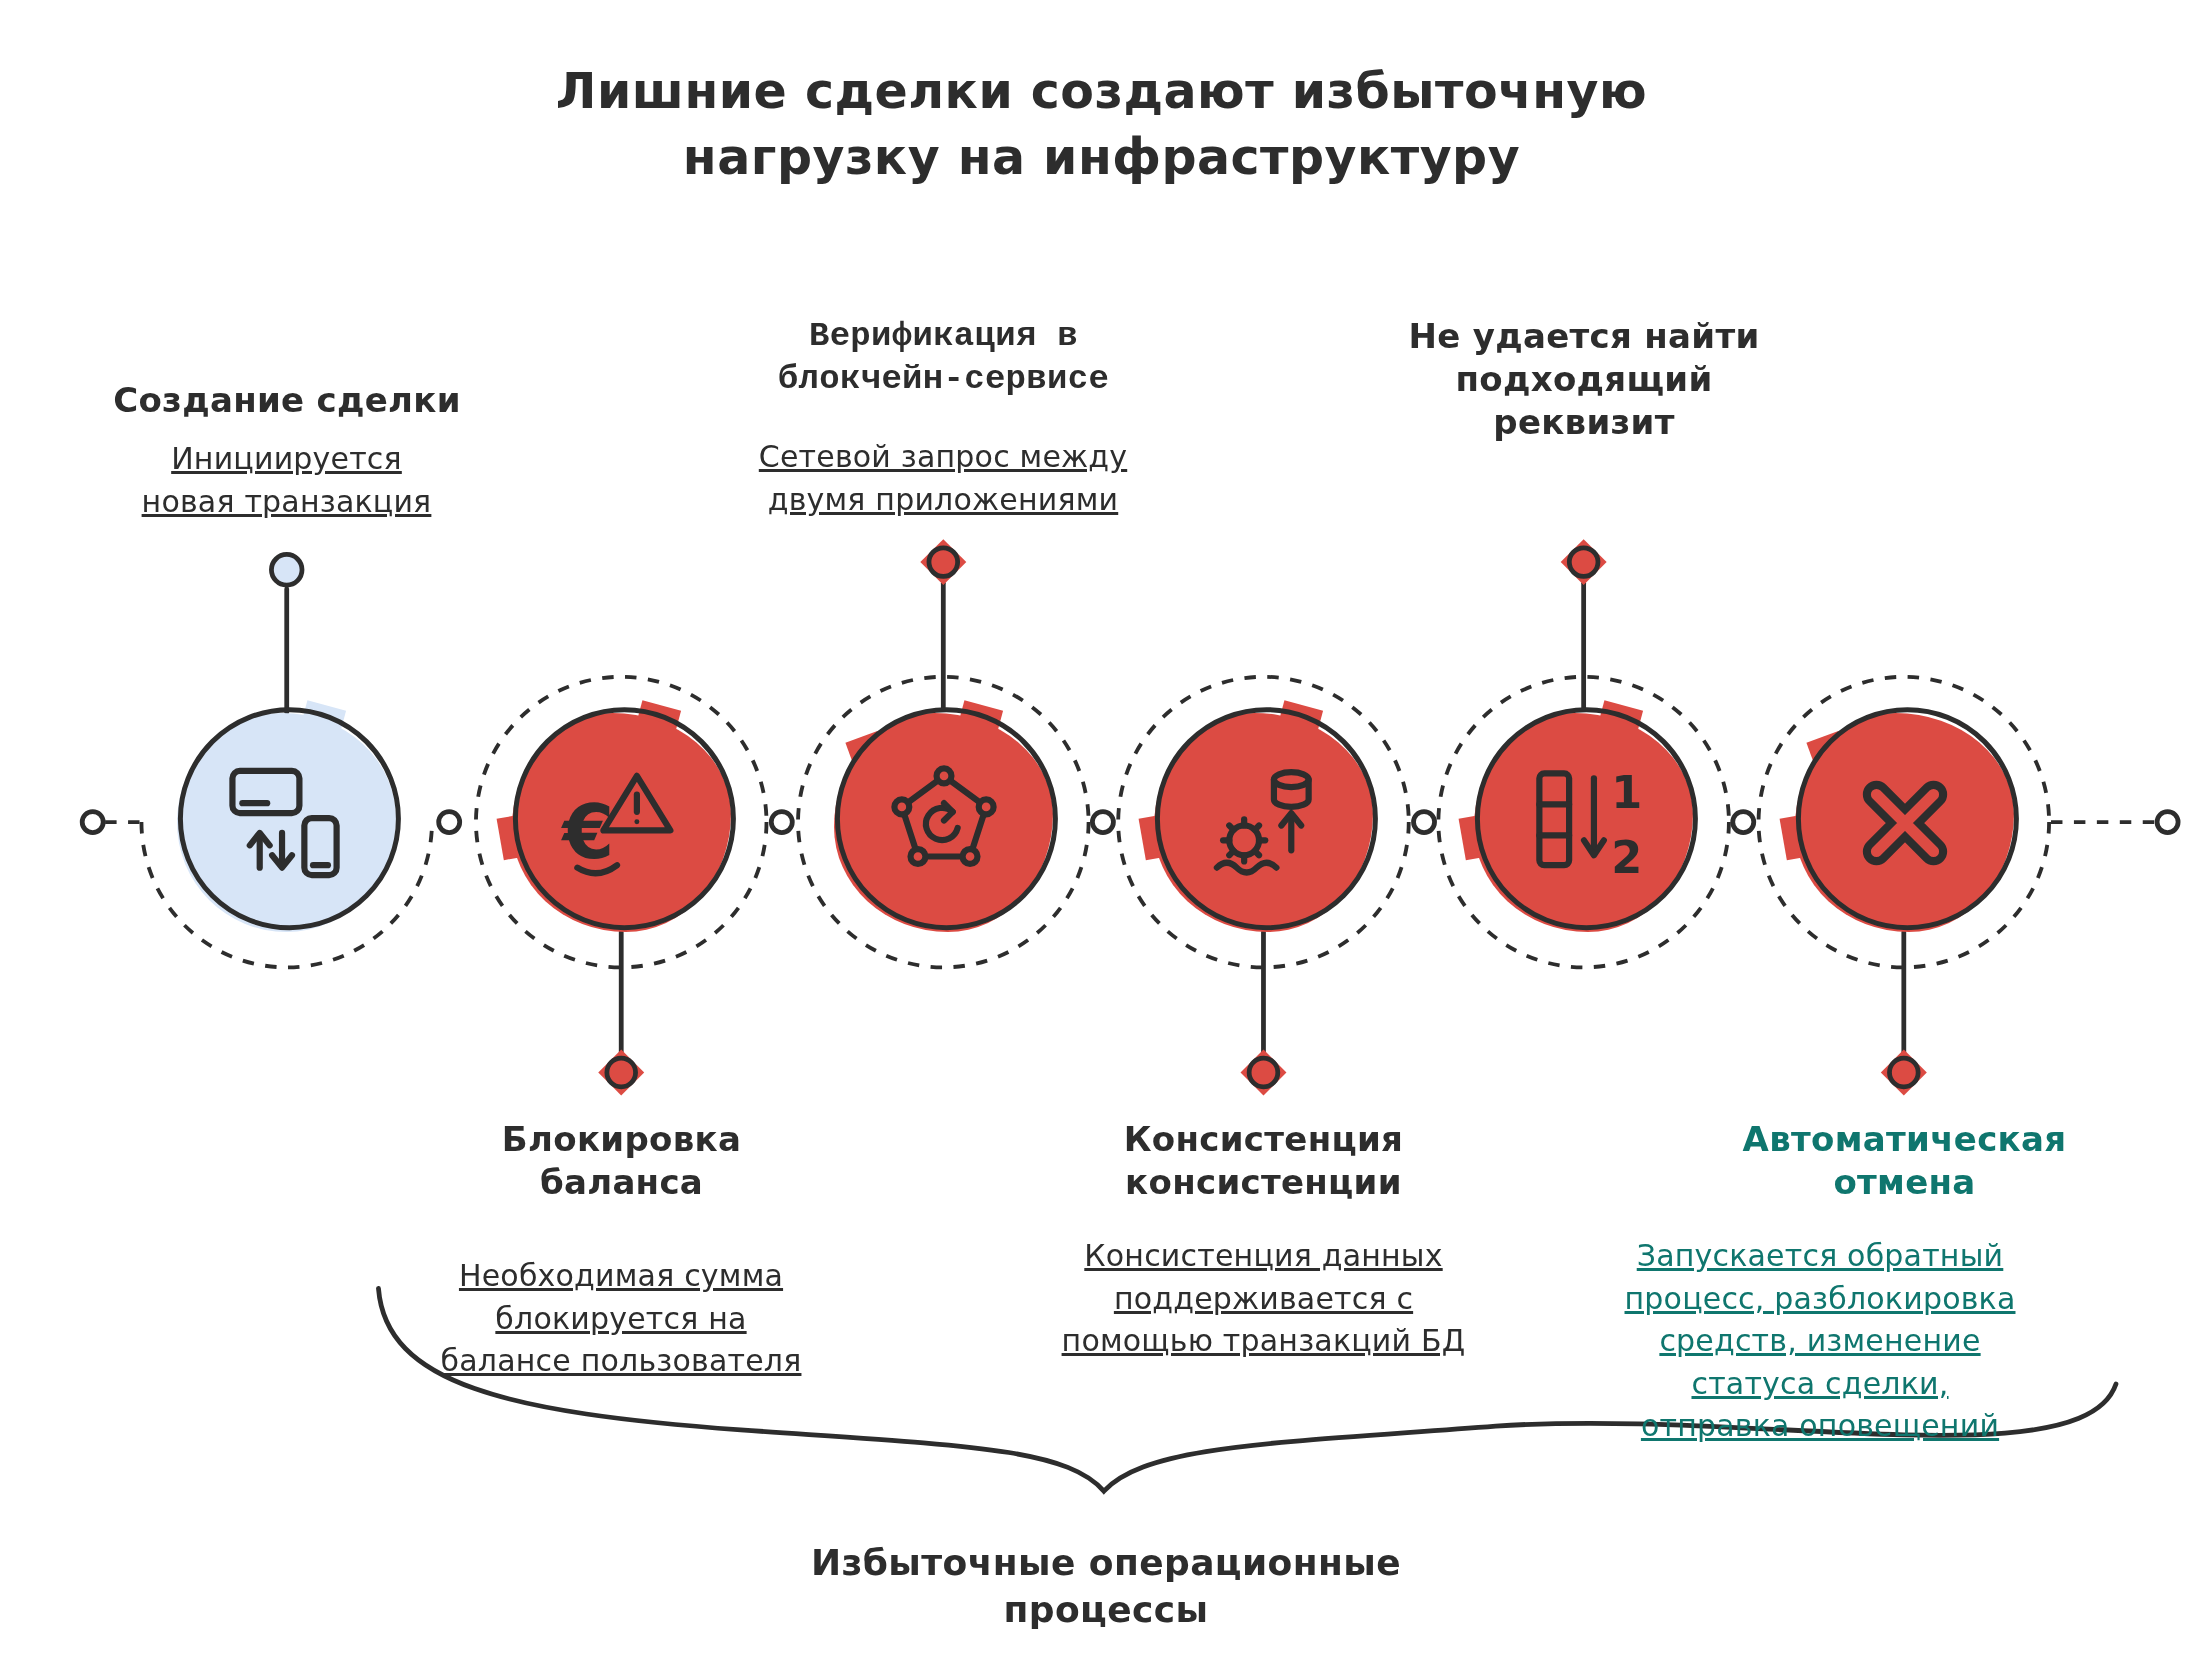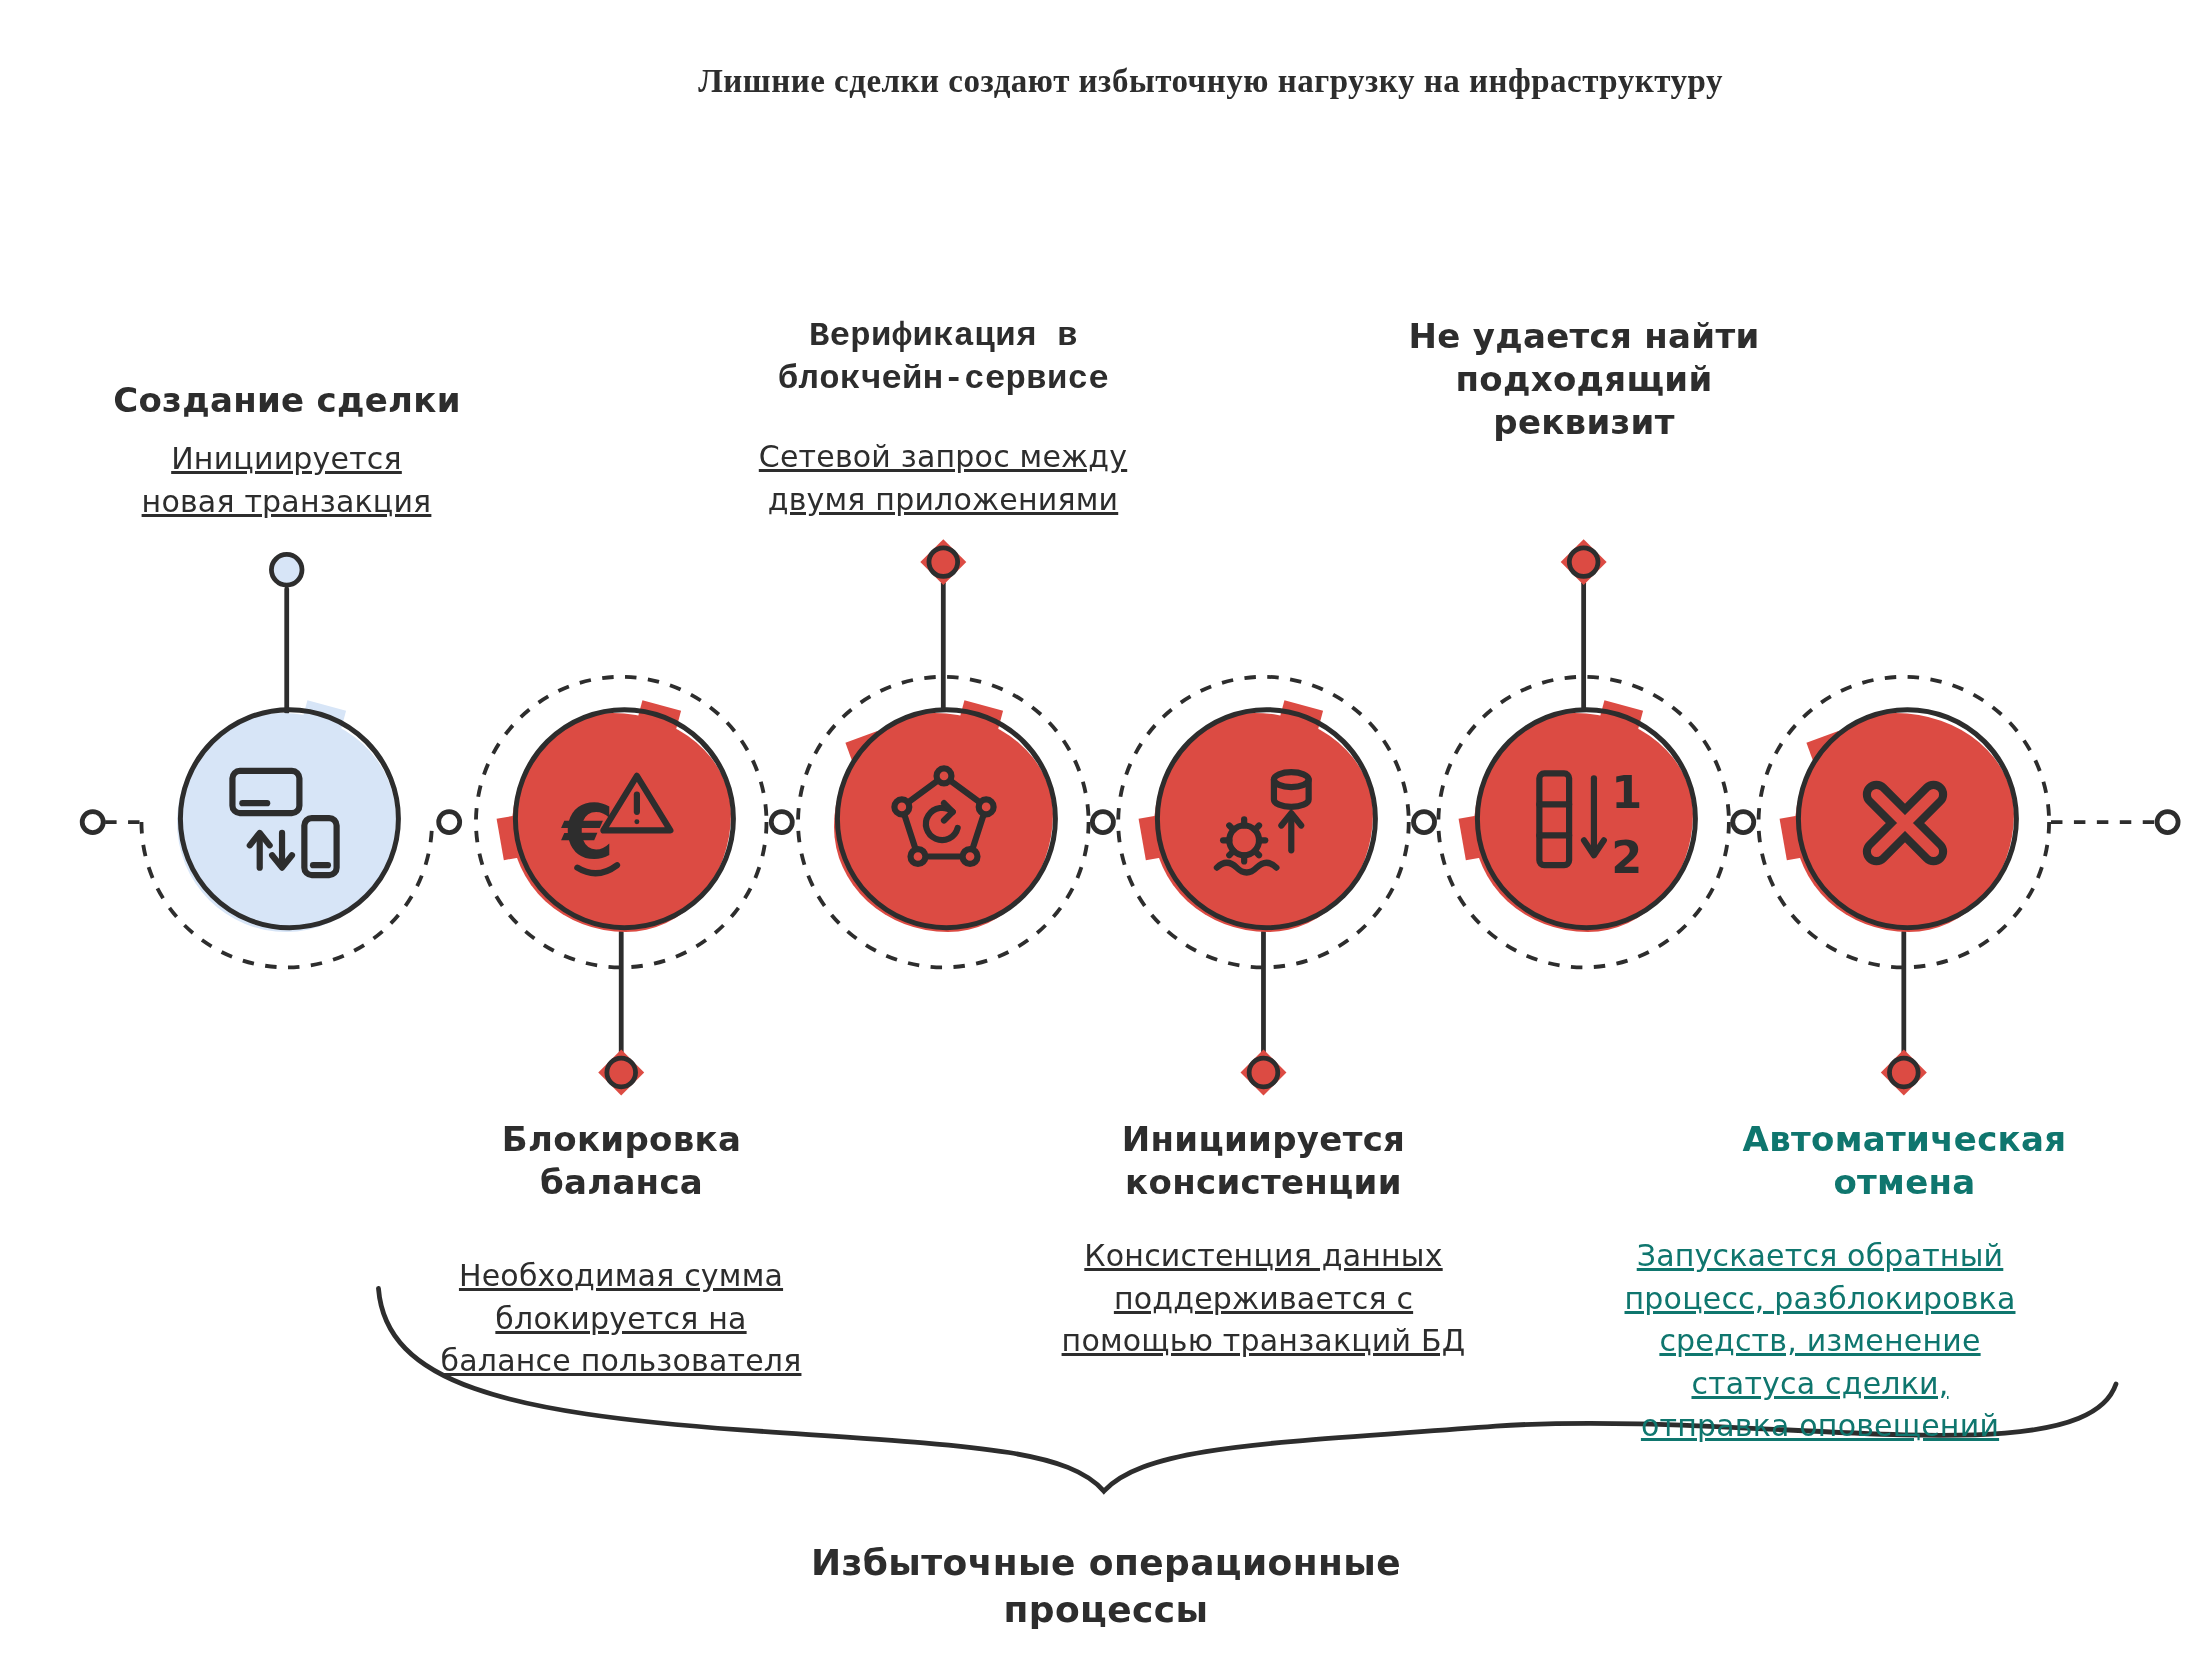--- a/index.html
+++ b/index.html
@@ -1,21 +1,21 @@
 <!DOCTYPE html>
 <html><head>
 <meta charset="utf-8">
 <style>
   html,body{margin:0;padding:0;background:#ffffff;}
   #canvas{
     position:relative;width:2202px;height:1669px;background:#ffffff;overflow:hidden;
     font-family:"DejaVu Sans","Liberation Sans",sans-serif;color:#2d2d2d;
   }
   .abs{position:absolute;}
-  .main-title{font-weight:bold;font-size:33px;line-height:1.35;text-align:right;letter-spacing:0.5px;font-family:Liberation Serif, serif;}
+  .main-title{font-weight:bold;font-size:49px;line-height:1.35;text-align:center;letter-spacing:0.5px;}
   .step-title{font-weight:bold;font-size:34px;line-height:1.27;text-align:center;letter-spacing:0.3px;}
   .step-desc{font-size:30px;line-height:1.42;text-align:center;letter-spacing:0.2px;text-decoration:underline;}
   .red-text{color:#0f766e;}
   .bottom-label{font-weight:bold;font-size:36px;line-height:1.3;text-align:center;letter-spacing:0.4px;}
 
   .node{width:239px;height:239px;display:flex;align-items:center;justify-content:center;}
   .blob{position:absolute;inset:9.6px;background:#dc4b43;border-radius:46% 54% 48% 52% / 52% 46% 54% 48%;}
   .blob.blue{background:#d7e5f7;border-radius:48% 52% 50% 50% / 50% 48% 52% 50%;}
   .ring{position:absolute;inset:7.6px;border:5.7px solid #2d2d2d;border-radius:50%;transform:translate(2.9px,-3.8px);}
   .chip{position:absolute;background:#dc4b43;}
@@ -205,21 +205,21 @@
     <div class="ring"></div>
     <svg class="icon" width="124" height="124" viewBox="0 0 100 100">
       <path d="M27 27 L73 73 M73 27 L27 73" stroke="#2d2d2d" stroke-width="22" stroke-linecap="round" fill="none"></path>
       <path d="M27 27 L73 73 M73 27 L27 73" stroke="#dc4b43" stroke-width="9" stroke-linecap="round" fill="none"></path>
     </svg>
   </div>
 
   <div class="abs step-title" style="left:478px;top:1118px;width:287px;">Блокировка баланса</div>
   <div class="abs step-desc" style="left:430px;top:1235px;width:382px;margin-top:20px;">Необходимая сумма блокируется на балансе пользователя</div>
 
-  <div class="abs step-title" style="left:1101px;top:1118px;width:325px;">Инициируется консистенции</div>
+  <div class="abs step-title" style="left:1101px;top:1118px;width:325px;">Консистенция консистенции</div>
   <div class="abs step-desc" style="left:1058px;top:1235px;width:411px;">Консистенция данных поддерживается с помощью транзакций БД</div>
 
   <div class="abs step-title red-text" style="left:1723px;top:1118px;width:363px;">Автоматическая отмена</div>
   <div class="abs step-desc red-text" style="left:1624px;top:1235px;width:392px;">Запускается обратный процесс, разблокировка средств, изменение статуса сделки, отправка оповещений</div>
 
   <div class="abs bottom-label" style="left:800px;top:1512px;width:612px;margin-top:28px;">Избыточные операционные процессы</div>
 
 </div>
 
 

